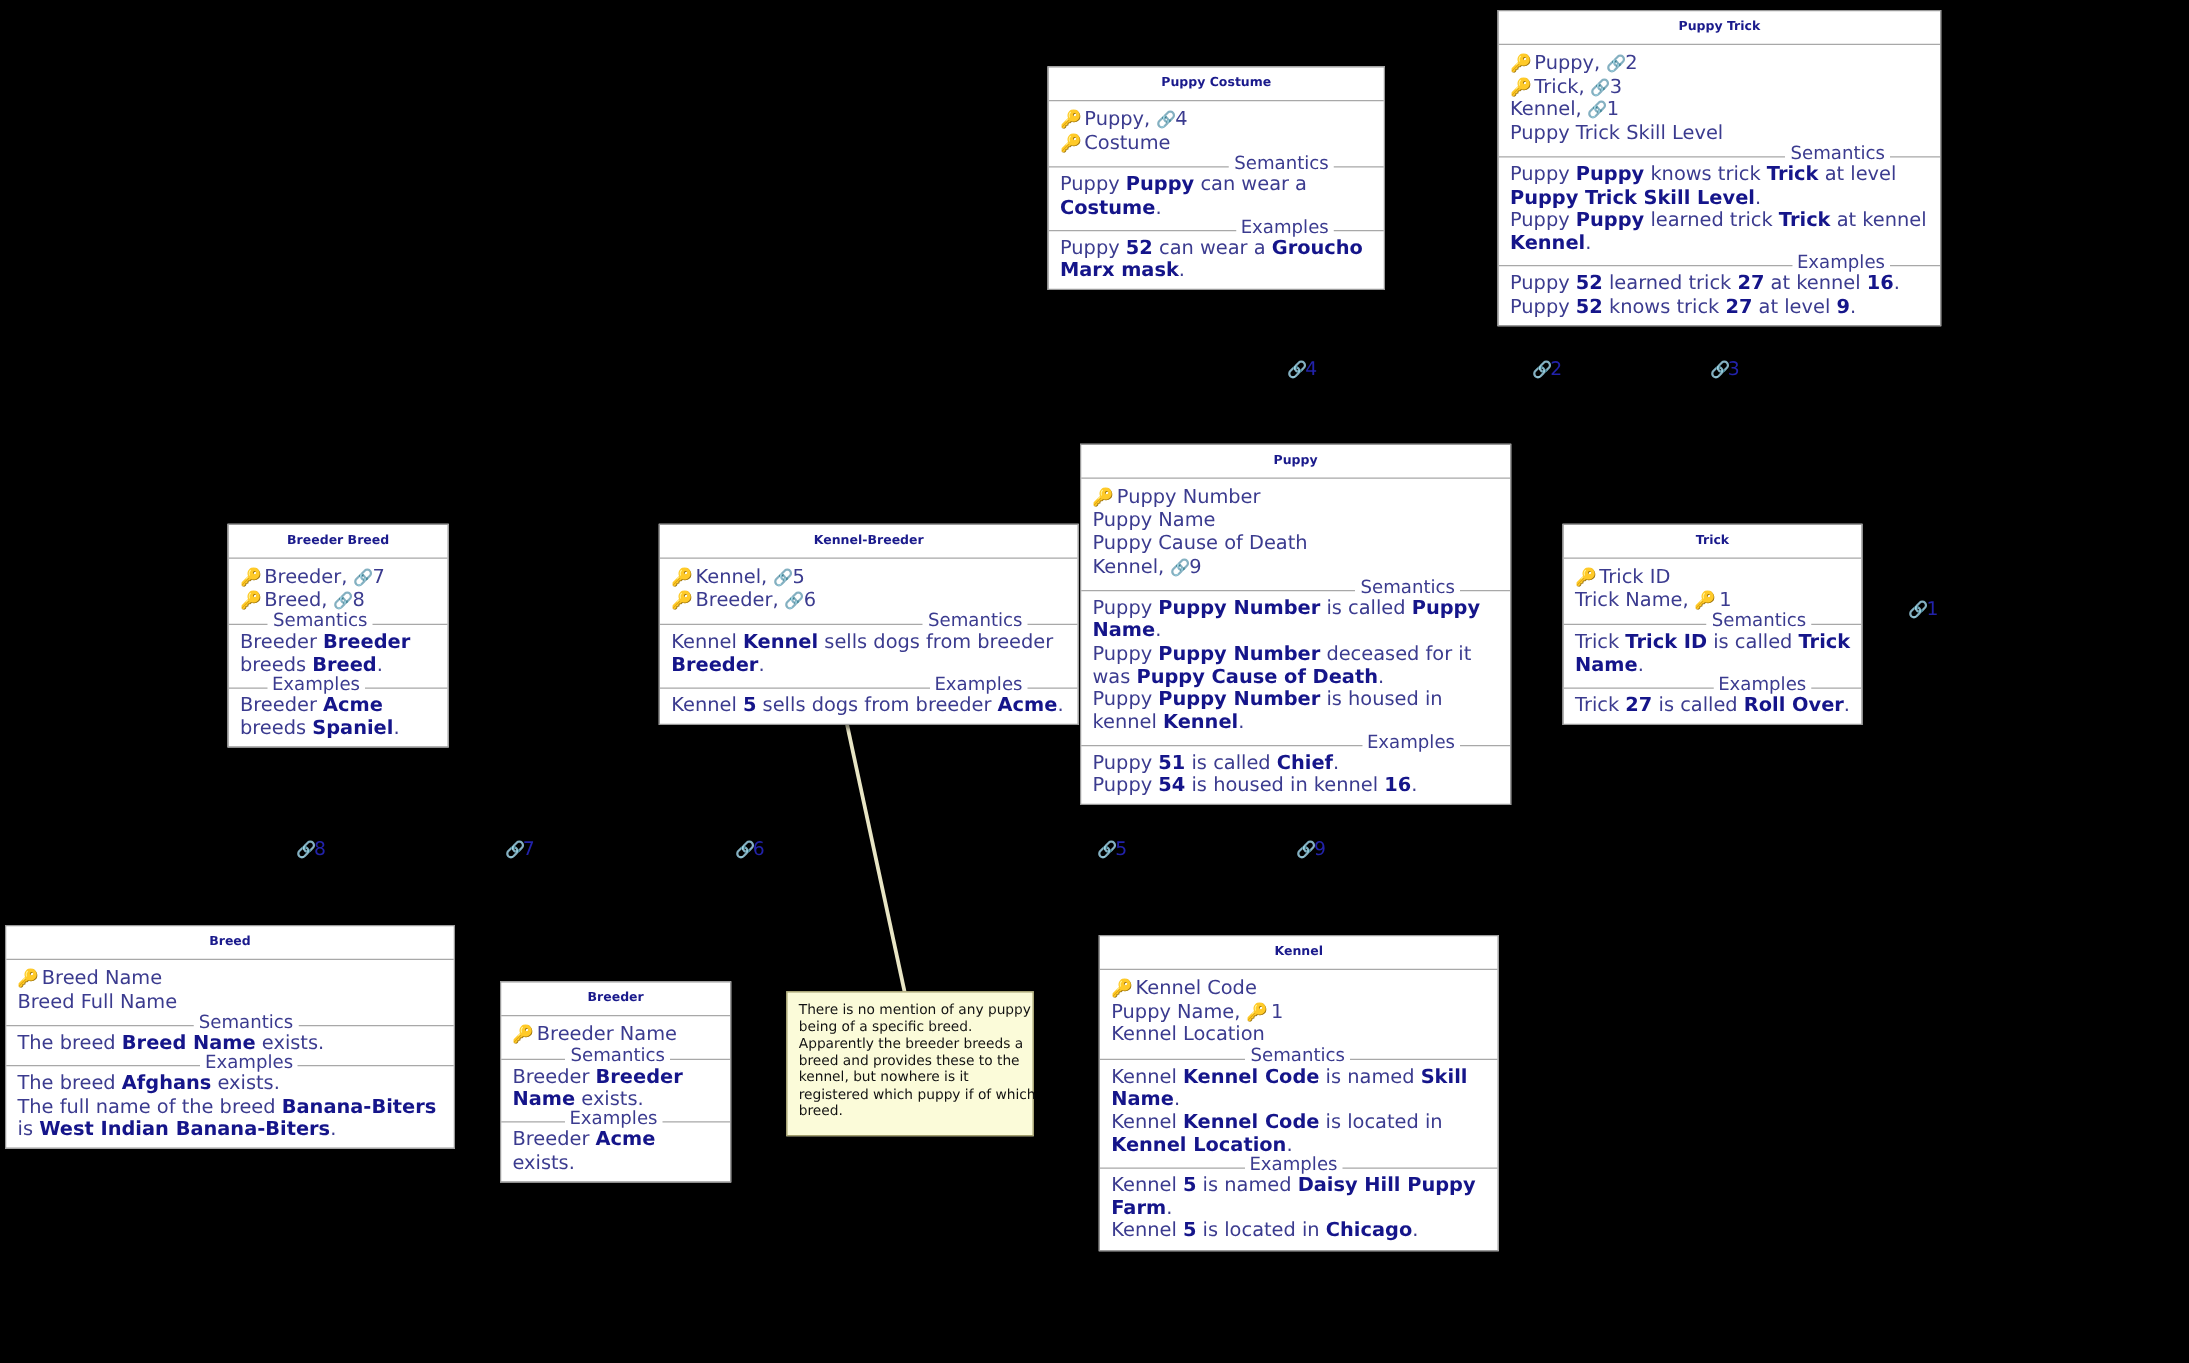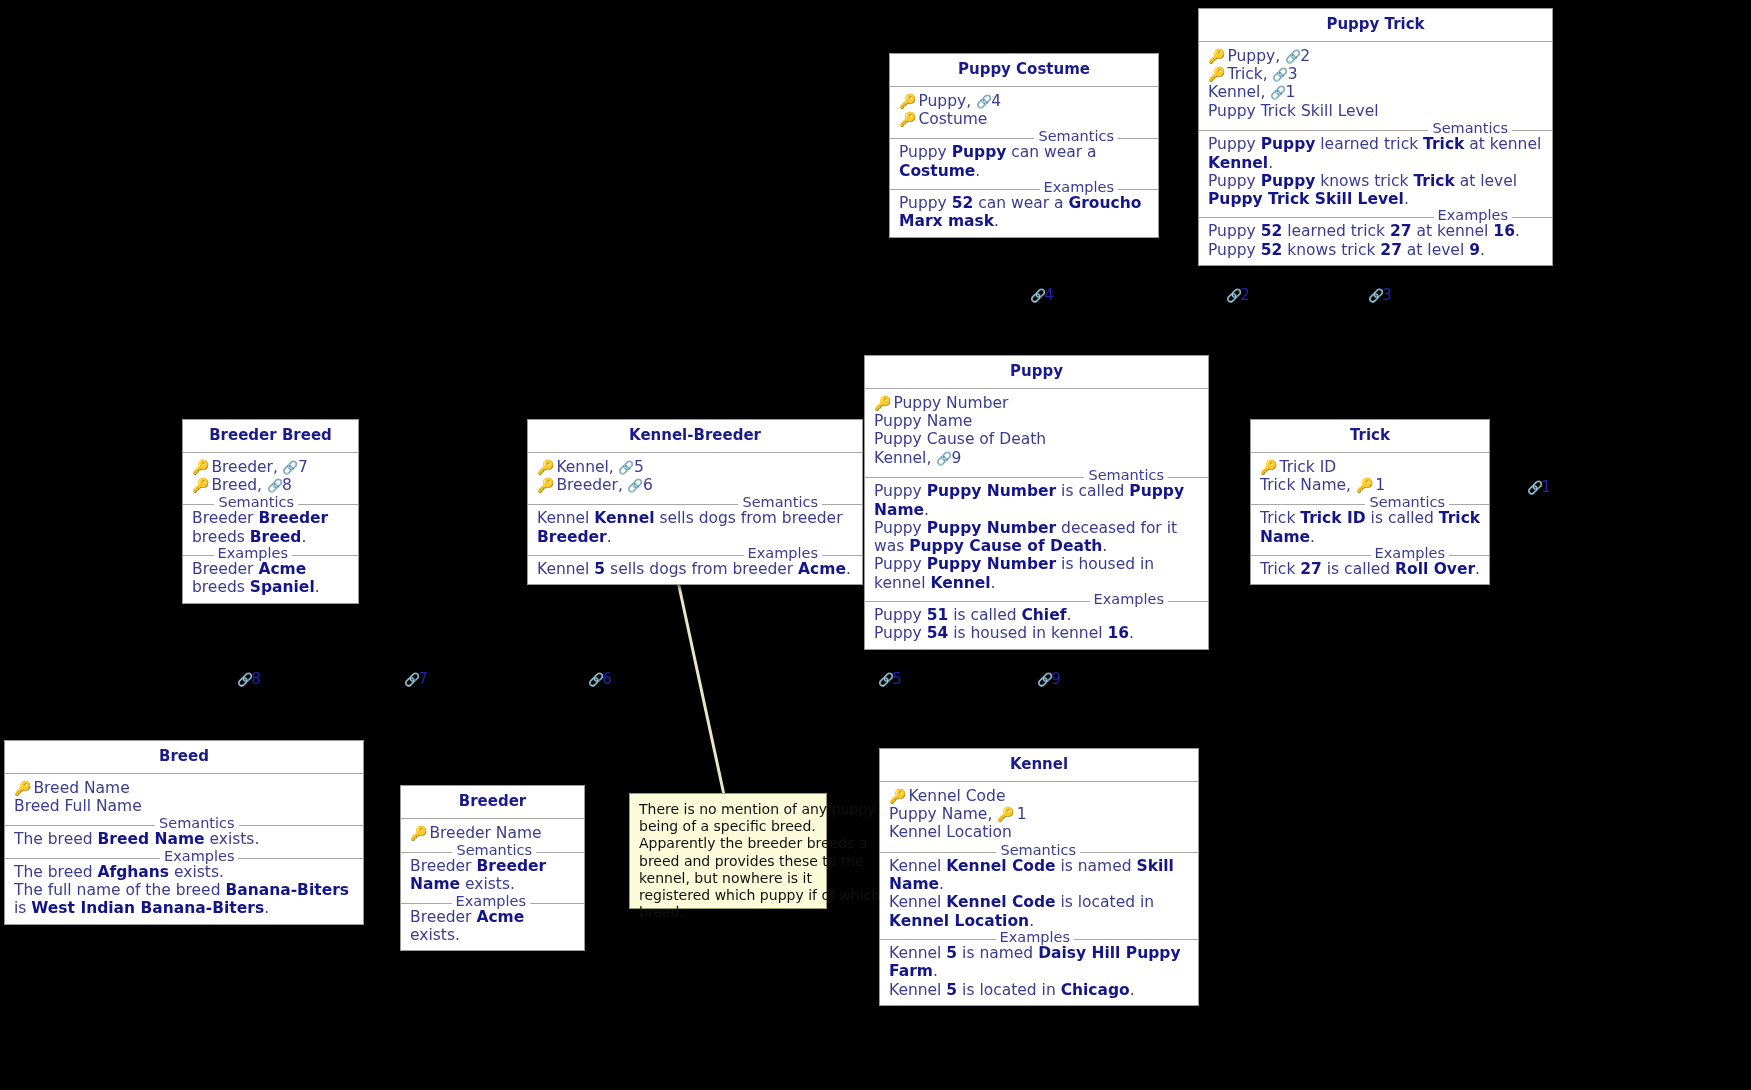--- a/index.html
+++ b/index.html
@@ -5,21 +5,21 @@
   html,body{margin:0;padding:0;background:#000;}
   body{width:1751px;height:1090px;position:relative;overflow:hidden;
        font-family:"DejaVu Sans","Liberation Sans",sans-serif;}
   #canvas{position:absolute;inset:0;width:1751px;height:1090px;}
 
   svg.links{position:absolute;left:0;top:0;width:1751px;height:1090px;pointer-events:none;}
 
   .entity{position:absolute;background:#fff;border:1px solid #9a9a9a;
           box-shadow:3px 3px 4px rgba(0,0,0,.55);box-sizing:border-box;}
   .ent-title{text-align:center;font-weight:bold;color:#1a1a8c;
-             font-size:15px;padding:7px 8px 8px;border-bottom:1px solid #a8a8a8;
+             font-size:10px;padding:7px 8px 8px;border-bottom:1px solid #a8a8a8;
              line-height:1.1;}
   .ent-attrs{padding:5px 8px 7px 9px;border-bottom:0;}
   .attr{color:#3b3b8f;font-size:15.5px;line-height:1.19;white-space:nowrap;}
   .attr .k{color:#f2a61e;font-size:14px;margin-right:3px;letter-spacing:-1px;}
   .attr .k.grey{color:#9d9d9d;}
   .attr .lnk{color:#3b3b8f;font-size:13px;letter-spacing:-1px;}
 
   .sec{position:relative;border-top:1px solid #a8a8a8;margin-top:3px;}
   .sec-label{position:absolute;top:-10px;right:40px;background:#fff;
              padding:0 4px;color:#3b3b8f;font-size:14.5px;line-height:1;}
@@ -29,34 +29,34 @@
 
   
   .lnkbadge{position:absolute;color:#2222aa;font-size:15px;font-weight:500;
             white-space:nowrap;letter-spacing:-.5px;}
   .lnkbadge .ico{font-size:13px;letter-spacing:-2px;}
 
   
   .note{position:absolute;background:#fbfbd9;border:1px solid #a09c6a;
         box-shadow:3px 3px 4px rgba(0,0,0,.55);box-sizing:border-box;
         font-family:"DejaVu Sans","Liberation Sans",sans-serif;
-        font-size:14px;color:#111;line-height:1.23;padding:7px 8px 8px 9px;}
+        font-size:11px;color:#111;line-height:1.23;padding:7px 8px 8px 9px;}
   .note .nl{white-space:nowrap;}
 </style>
 </head>
 <body>
 
 <div id="canvas">
 
   <svg class="links">
 
     <line x1="676" y1="572" x2="724" y2="795" stroke="#e9e6c5" stroke-width="3"></line>
   </svg>
 
-  <div class="entity" style="left:889px;top:53px;width:270px;">
+  <div class="entity" style="left:838px;top:53px;width:270px;">
     <div class="ent-title">Puppy Costume</div>
     <div class="ent-attrs">
       <div class="attr"><span class="k">🔑</span><span>Puppy,</span> <span class="lnk">🔗</span><span>4</span></div>
       <div class="attr"><span class="k">🔑</span><span>Costume</span></div>
     </div>
     <div class="sec">
       <div class="sec-label">Semantics</div>
       <div class="sec-body">
           <div class="line"><span>Puppy </span><b>Puppy</b><span> can wear a </span><b>Costume</b><span>.</span></div>
         </div>
@@ -73,22 +73,22 @@
     <div class="ent-title">Puppy Trick</div>
     <div class="ent-attrs">
       <div class="attr"><span class="k">🔑</span><span>Puppy,</span> <span class="lnk">🔗</span><span>2</span></div>
       <div class="attr"><span class="k">🔑</span><span>Trick,</span> <span class="lnk">🔗</span><span>3</span></div>
       <div class="attr"><span>Kennel,</span> <span class="lnk">🔗</span><span>1</span></div>
       <div class="attr"><span>Puppy Trick Skill Level</span></div>
     </div>
     <div class="sec">
       <div class="sec-label">Semantics</div>
       <div class="sec-body">
+        <div class="line"><span>Puppy </span><b>Puppy</b><span> knows trick </span><b>Trick</b><span> at level </span><b>Puppy Trick Skill Level</b><span>.</span></div>
         <div class="line"><span>Puppy </span><b>Puppy</b><span> learned trick </span><b>Trick</b><span> at kennel </span><b>Kennel</b><span>.</span></div>
-        <div class="line"><span>Puppy </span><b>Puppy</b><span> knows trick </span><b>Trick</b><span> at level </span><b>Puppy Trick Skill Level</b><span>.</span></div>
       </div>
     </div>
     <div class="sec">
       <div class="sec-label">Examples</div>
       <div class="sec-body">
         <div class="line"><span>Puppy </span><b>52</b><span> learned trick </span><b>27</b><span> at kennel </span><b>16</b><span>.</span></div>
         <div class="line"><span>Puppy </span><b>52</b><span> knows trick </span><b>27</b><span> at level </span><b>9</b><span>.</span></div>
       </div>
     </div>
   </div>

